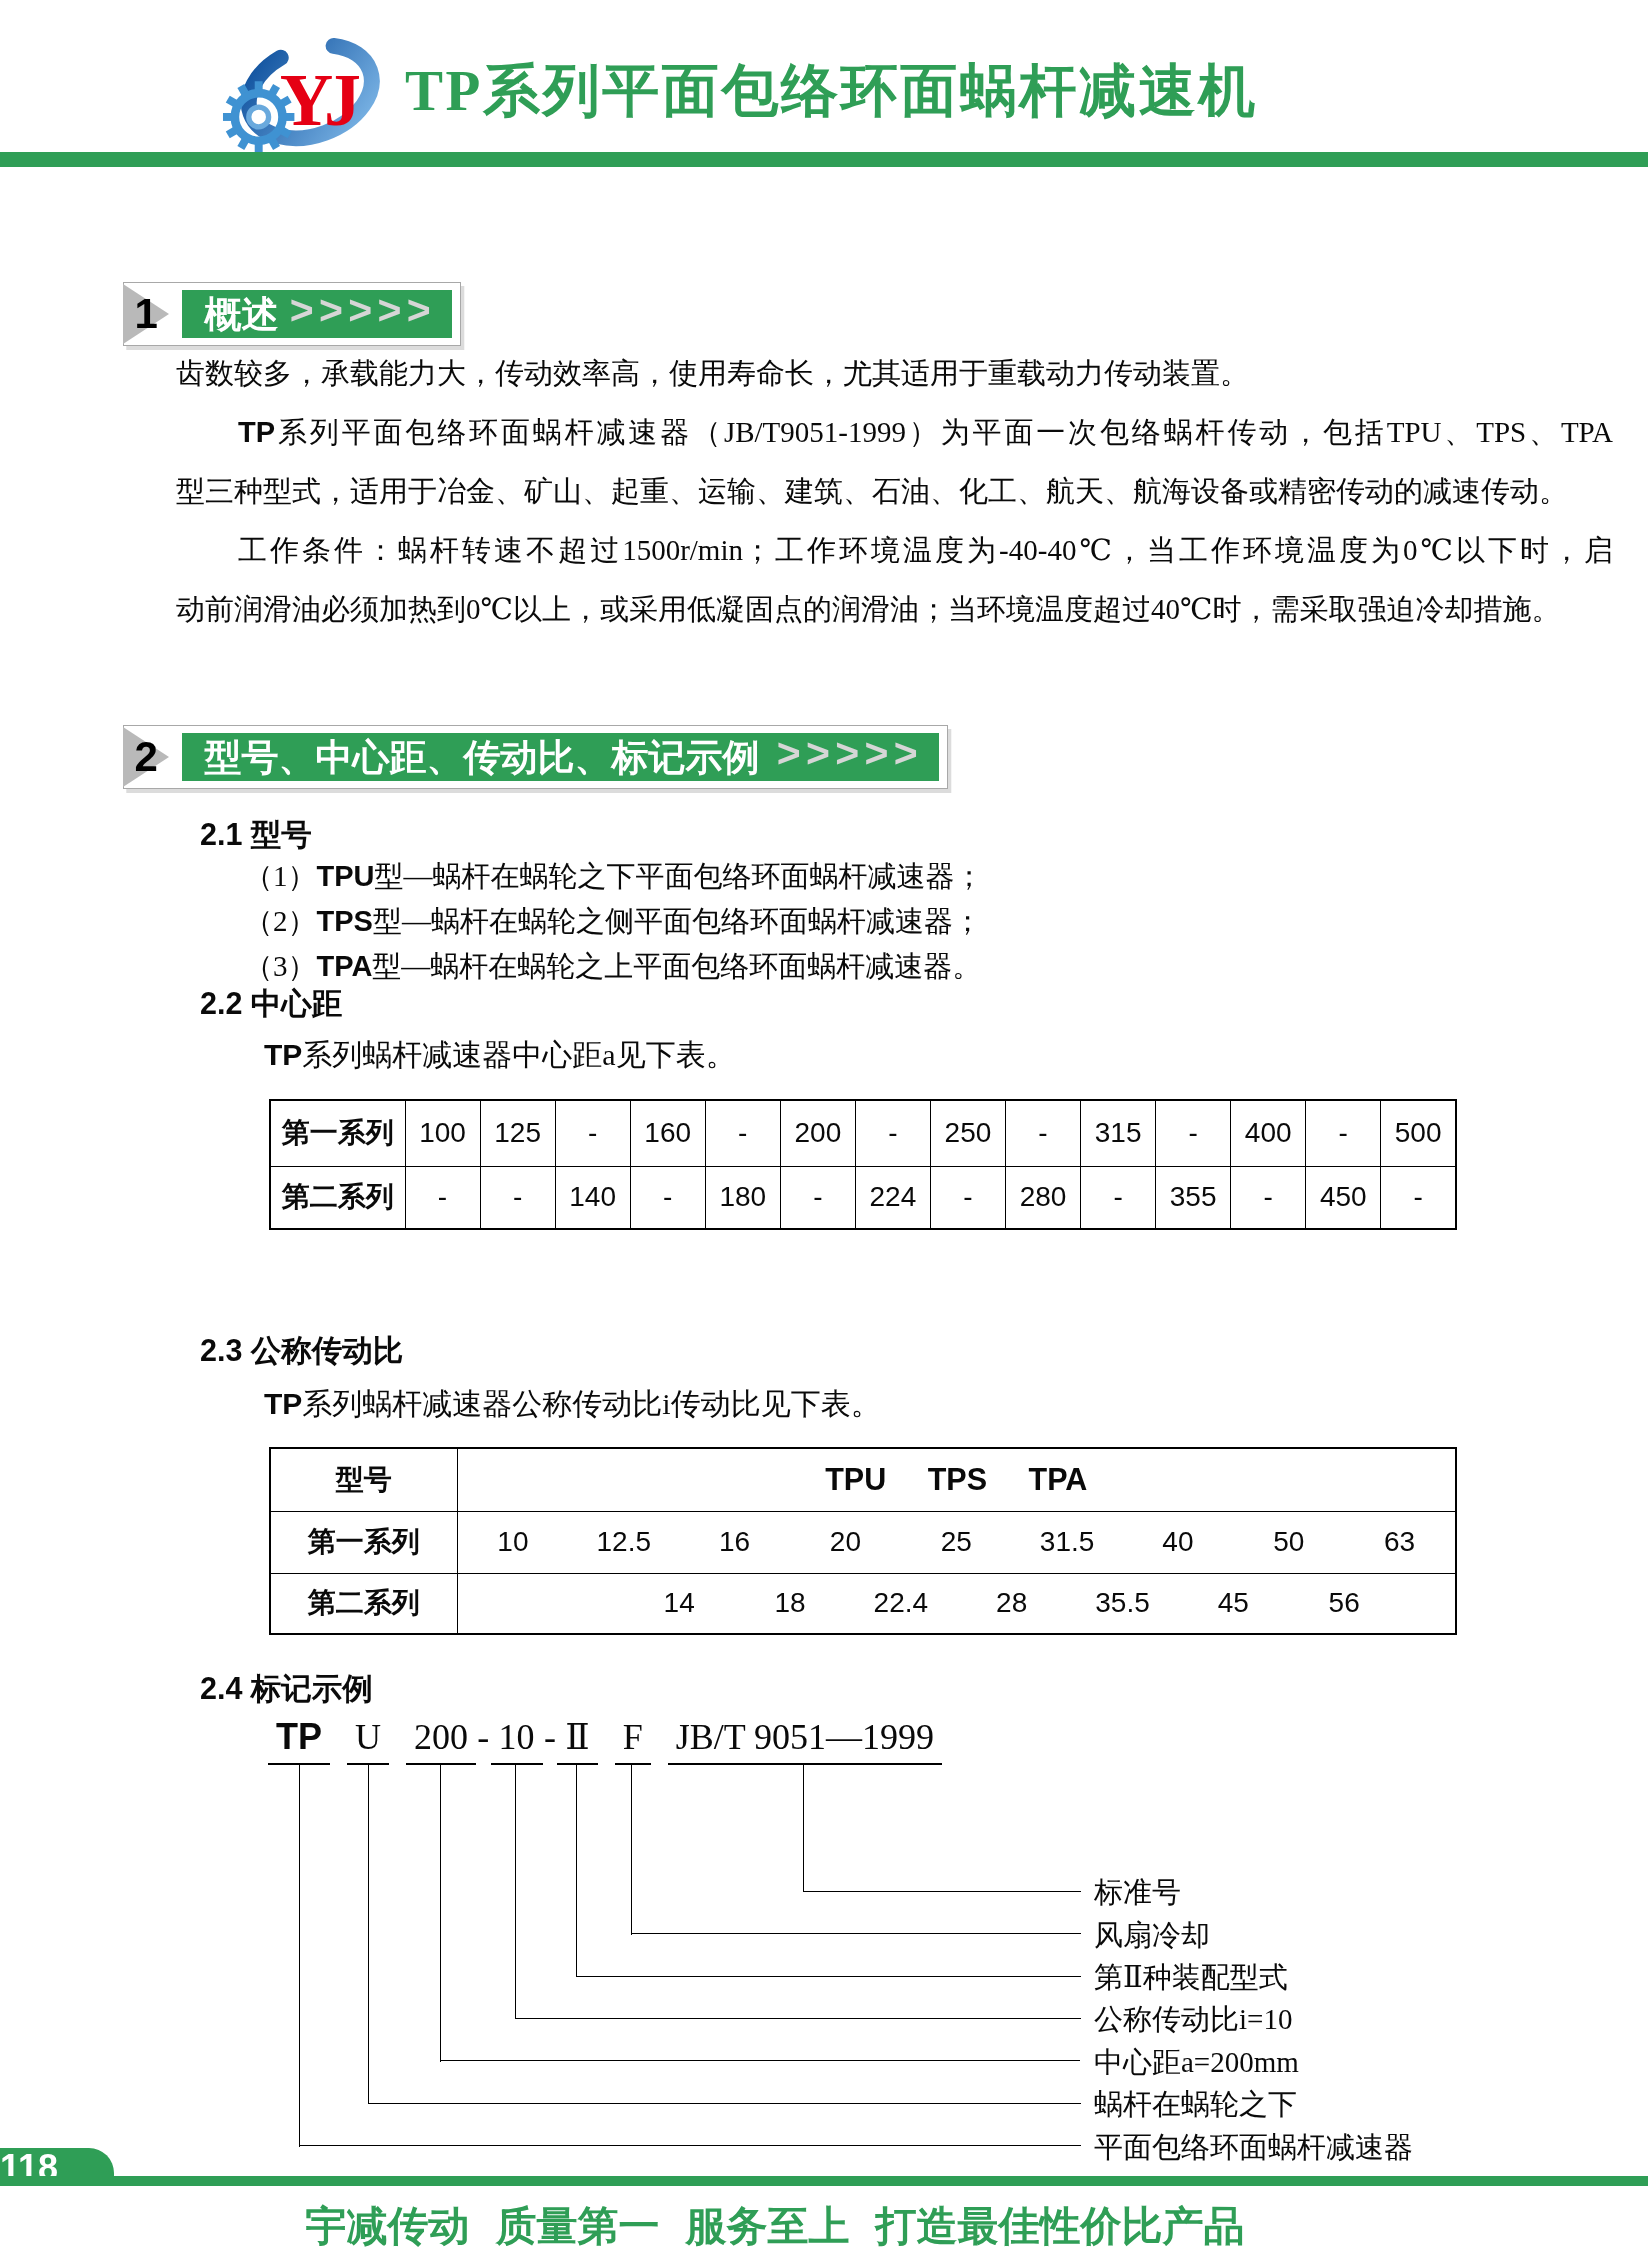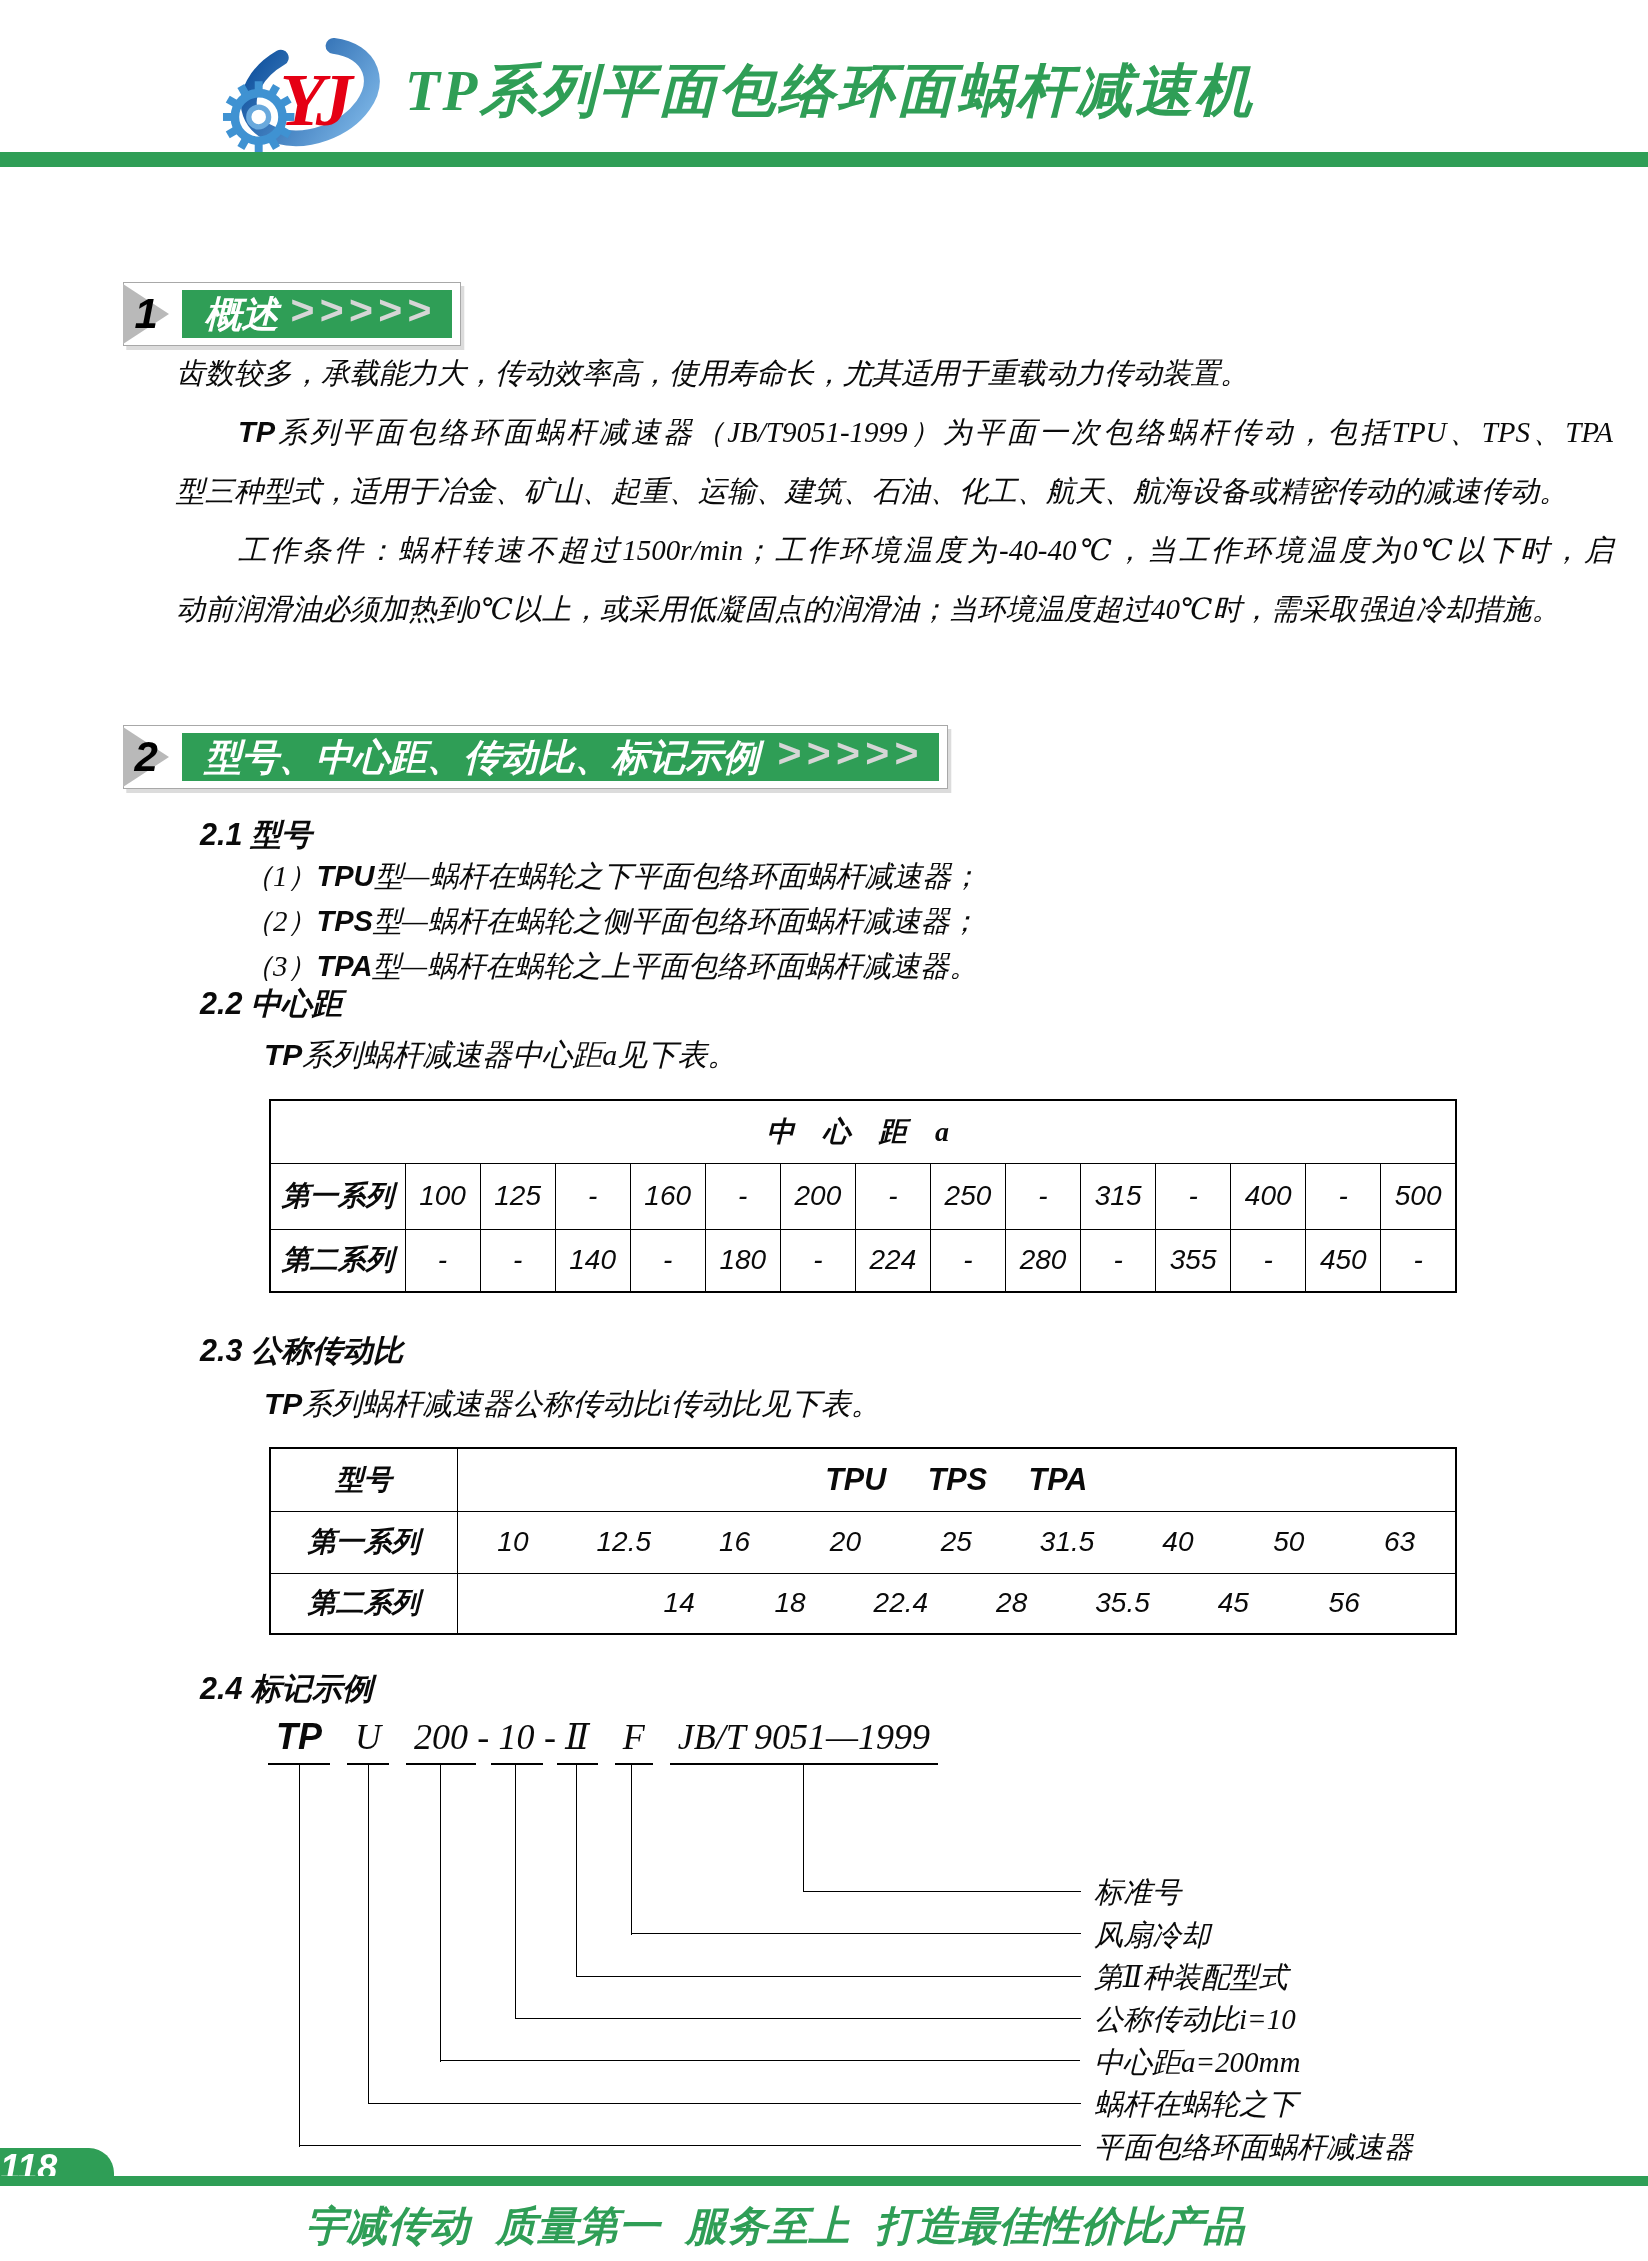--- a/index.html
+++ b/index.html
@@ -2,21 +2,21 @@
 <html style="font-size:10.6px"><head>
 <meta charset="utf-8">
 <style>
   :root{
     --green:#2f9e56;
     --silver:#d6d6d6;
   }
   html,body{margin:0;padding:0;background:#ffffff;}
   .page{
     position:relative;width:1649px;height:2261px;background:#fff;overflow:hidden;
-    font-family:"Liberation Serif","DejaVu Serif",serif;color:#0a0a0a;font-style:italic;
+    font-family:"Liberation Serif","DejaVu Serif",serif;color:#0a0a0a;
   }
   .bold-sans{font-family:"Liberation Sans","DejaVu Sans",sans-serif;font-weight:bold;}
 
   
   .logo{position:absolute;left:216px;top:30.5px;}
   .brand-title{
     position:absolute;left:405px;top:53px;font-size:57px;font-weight:bold;
     color:var(--green);white-space:nowrap;letter-spacing:2.6px;
   }
   .green-bar{position:absolute;left:0;top:152px;width:1649px;height:15.2px;background:var(--green);}
@@ -187,23 +187,20 @@
         <col>
         <col>
         <col>
         <col>
         <col>
         <col>
         <col>
         <col>
     </colgroup>
     <tbody>
-      <tr class="h95">
-        <td class="t-title" colspan="15">中 心 距 a</td>
-      </tr>
     <tr class="h100">
           <td class="rowlabel">第一系列</td>
           <td class="val-cell">100</td>
           <td class="val-cell">125</td>
           <td class="val-cell">-</td>
           <td class="val-cell">160</td>
           <td class="val-cell">-</td>
           <td class="val-cell">200</td>
           <td class="val-cell">-</td>
           <td class="val-cell">250</td>

